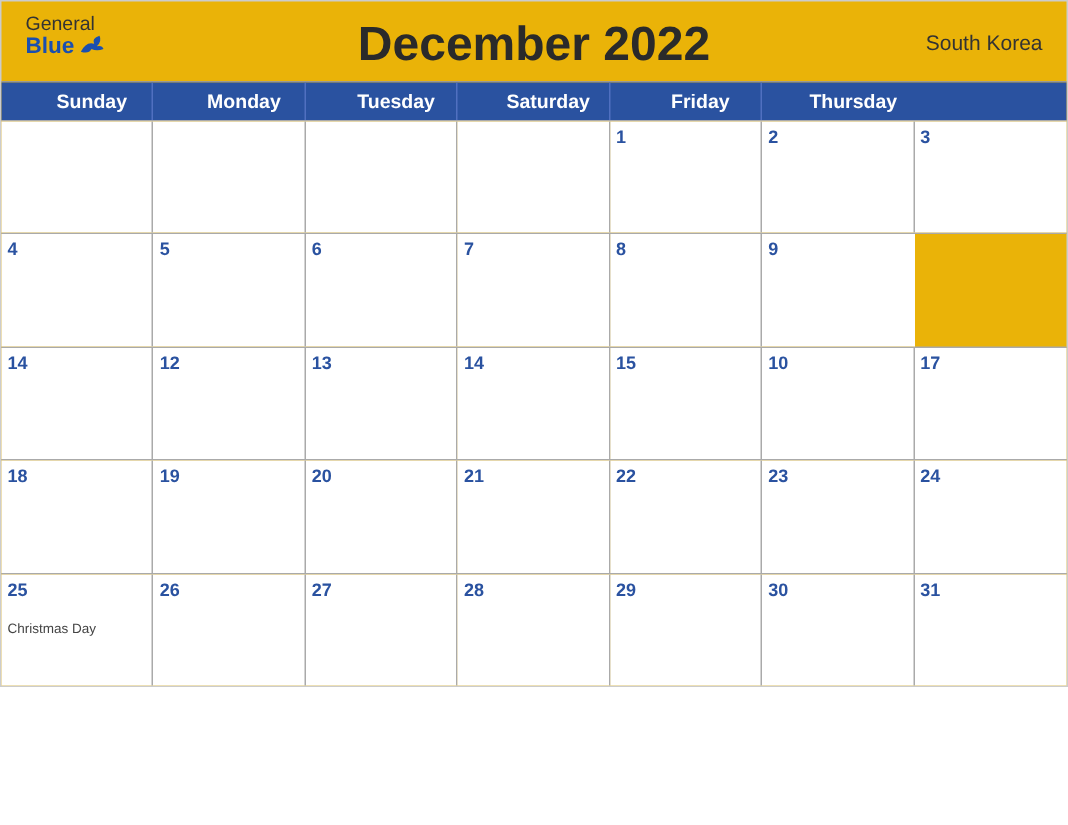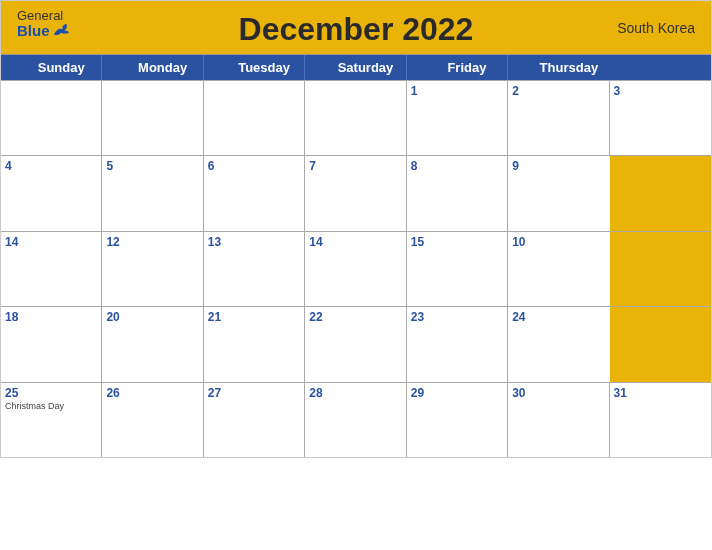--- a/index.html
+++ b/index.html
@@ -117,21 +117,21 @@
     }
     .day-number {
       font-size: 12px;
       font-weight: bold;
       color: #2a52a0;
       line-height: 1.2;
     }
     .day-event {
       font-size: 9px;
       color: #444;
-      margin-top: 1px;
+      margin-top: 14px;
       line-height: 1.2;
     }
   </style>
 </head>
 <body>
 
 <div class="calendar-wrapper">
   <div class="header">
     <div class="logo">
       <span class="logo-text-general">General</span>
@@ -203,24 +203,30 @@
           </div>
           <div class="day-cell">
             <span class="day-number">14</span>
           </div>
           <div class="day-cell">
             <span class="day-number">15</span>
           </div>
           <div class="day-cell">
             <span class="day-number">10</span>
           </div>
+          <div class="day-cell">
+            <span class="day-number">17</span>
+          </div>
         </div>
         <div class="week-row">
           <div class="day-cell">
             <span class="day-number">18</span>
+          </div>
+          <div class="day-cell">
+            <span class="day-number">19</span>
           </div>
           <div class="day-cell">
             <span class="day-number">20</span>
           </div>
           <div class="day-cell">
             <span class="day-number">21</span>
           </div>
           <div class="day-cell">
             <span class="day-number">22</span>
           </div>

